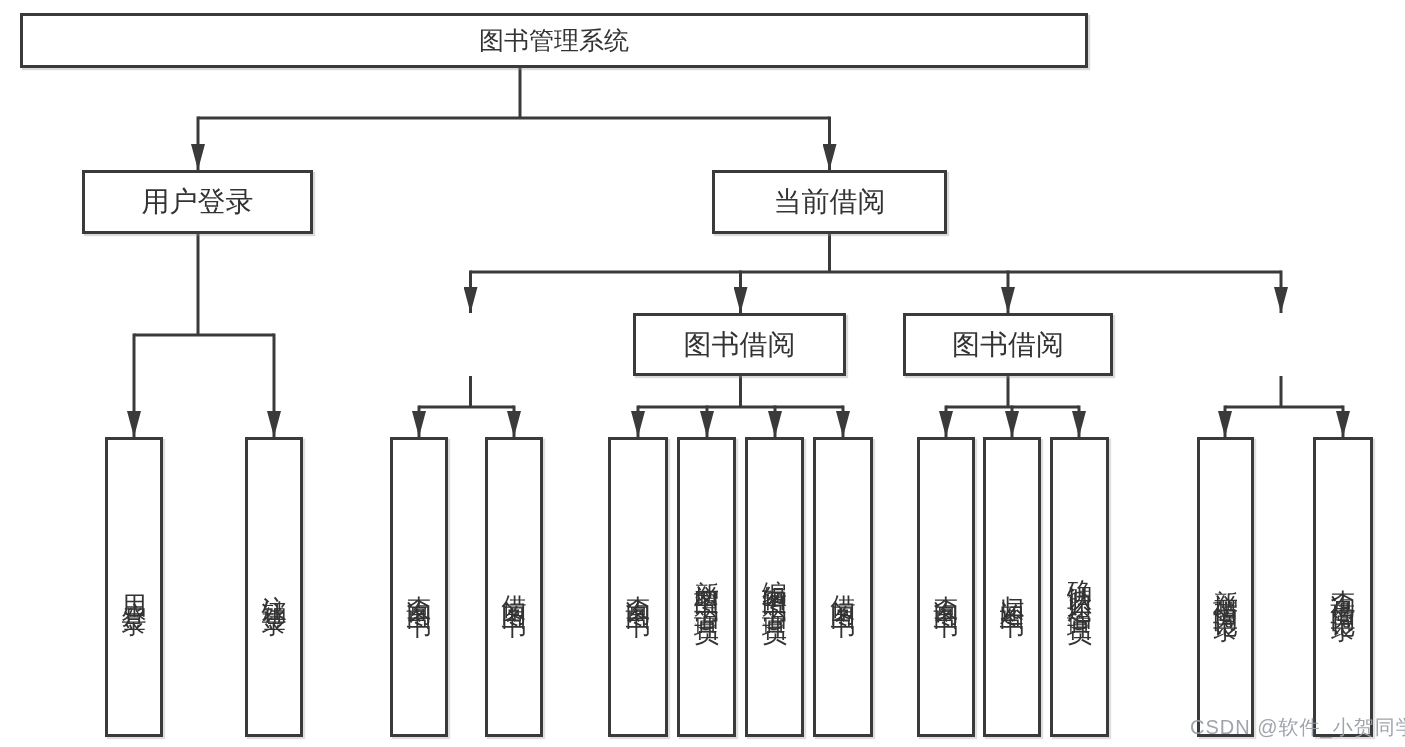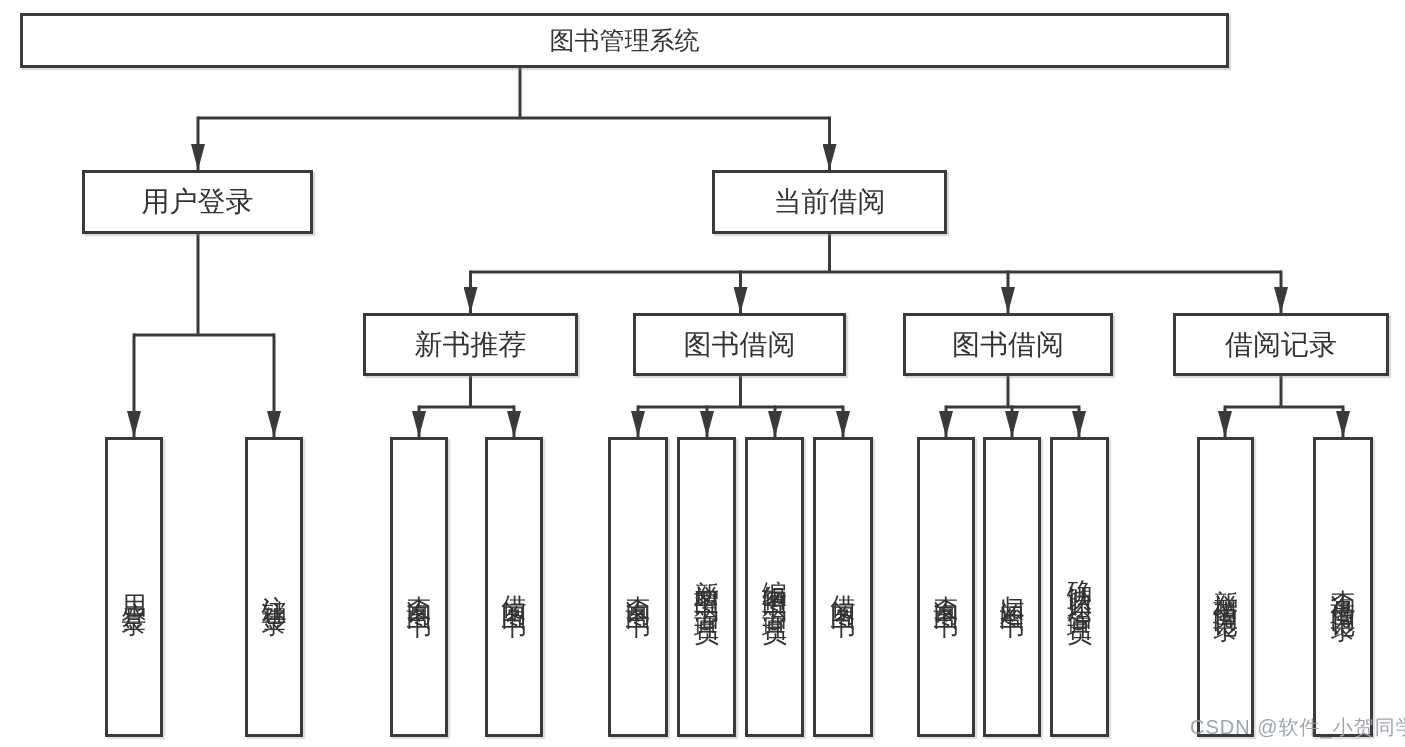--- a/index.html
+++ b/index.html
@@ -12,21 +12,21 @@
   }
   .node{
     position:absolute;
     box-sizing:border-box;
     border:3px solid #3a3a3a;
     background:#ffffff;
     display:flex;align-items:center;justify-content:center;
     color:#333333;
     box-shadow:2px 2px 1px rgba(150,150,150,0.35);
   }
-  .root-box{left:20px;top:13px;width:1209px;height:55px;font-size:25px;}
+  .root-box{left:20px;top:13px;width:1068px;height:55px;font-size:25px;}
   .lvl2{top:170px;height:64px;font-size:28px;}
   .lvl3{top:313px;height:63px;font-size:28px;}
   .leaf{
     position:absolute;
     top:437px;height:300px;
     box-sizing:border-box;
     border:3px solid #3a3a3a;
     background:#ffffff;
     display:flex;align-items:center;justify-content:center;
     box-shadow:2px 2px 1px rgba(150,150,150,0.3);
@@ -118,24 +118,22 @@
         <line x1="1343" y1="405.5" x2="1343" y2="437" marker-end="url(#arw)"></line>
       </g>
     </g>
   </svg>
 
   <div class="node root-box">图书管理系统</div>
 
   <div class="node lvl2" style="left:82px;width:231px">用户登录</div>
   <div class="node lvl2" style="left:712px;width:235px">当前借阅</div>
 
-  <div class="node lvl3" style="left:363px;width:215px">新书推荐</div>
   <div class="node lvl3" style="left:633px;width:213px">图书借阅</div>
   <div class="node lvl3" style="left:903px;width:210px">图书借阅</div>
-  <div class="node lvl3" style="left:1173px;width:216px">借阅记录</div>
 
   <div class="leaf" style="left:105px;width:58px">
     <span class="vlabel">用户登录</span>
   </div>
   <div class="leaf" style="left:245px;width:58px">
     <span class="vlabel">注销登录</span>
   </div>
 
   <div class="leaf" style="left:390px;width:58px">
     <span class="vlabel">查询图书</span>

